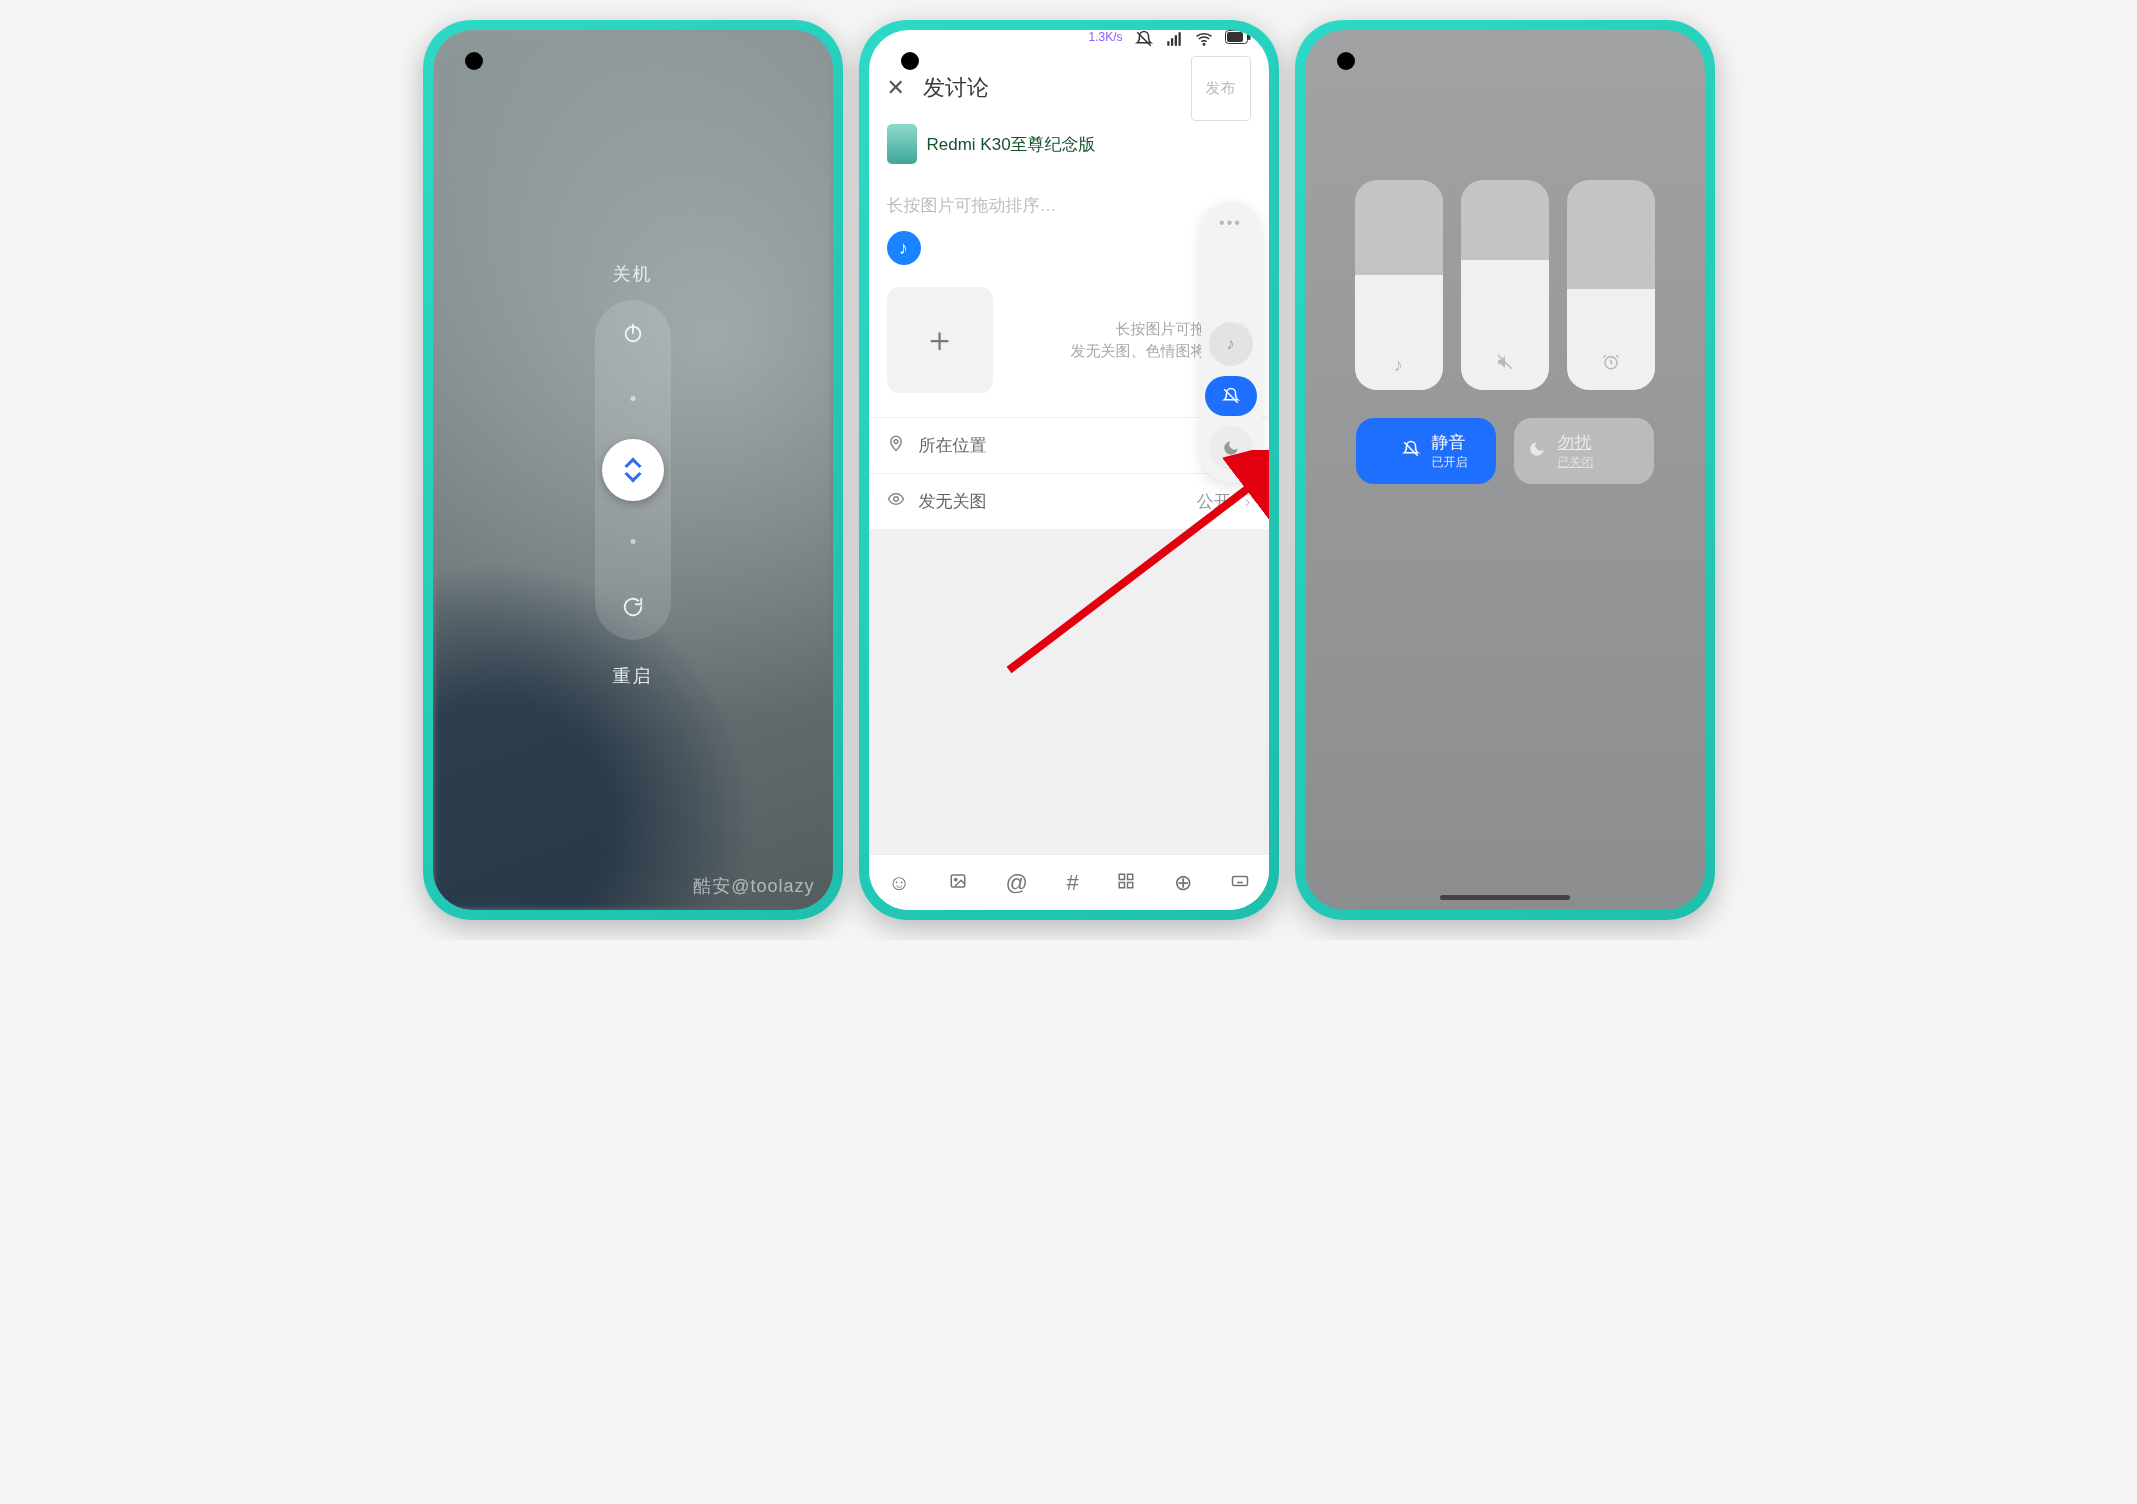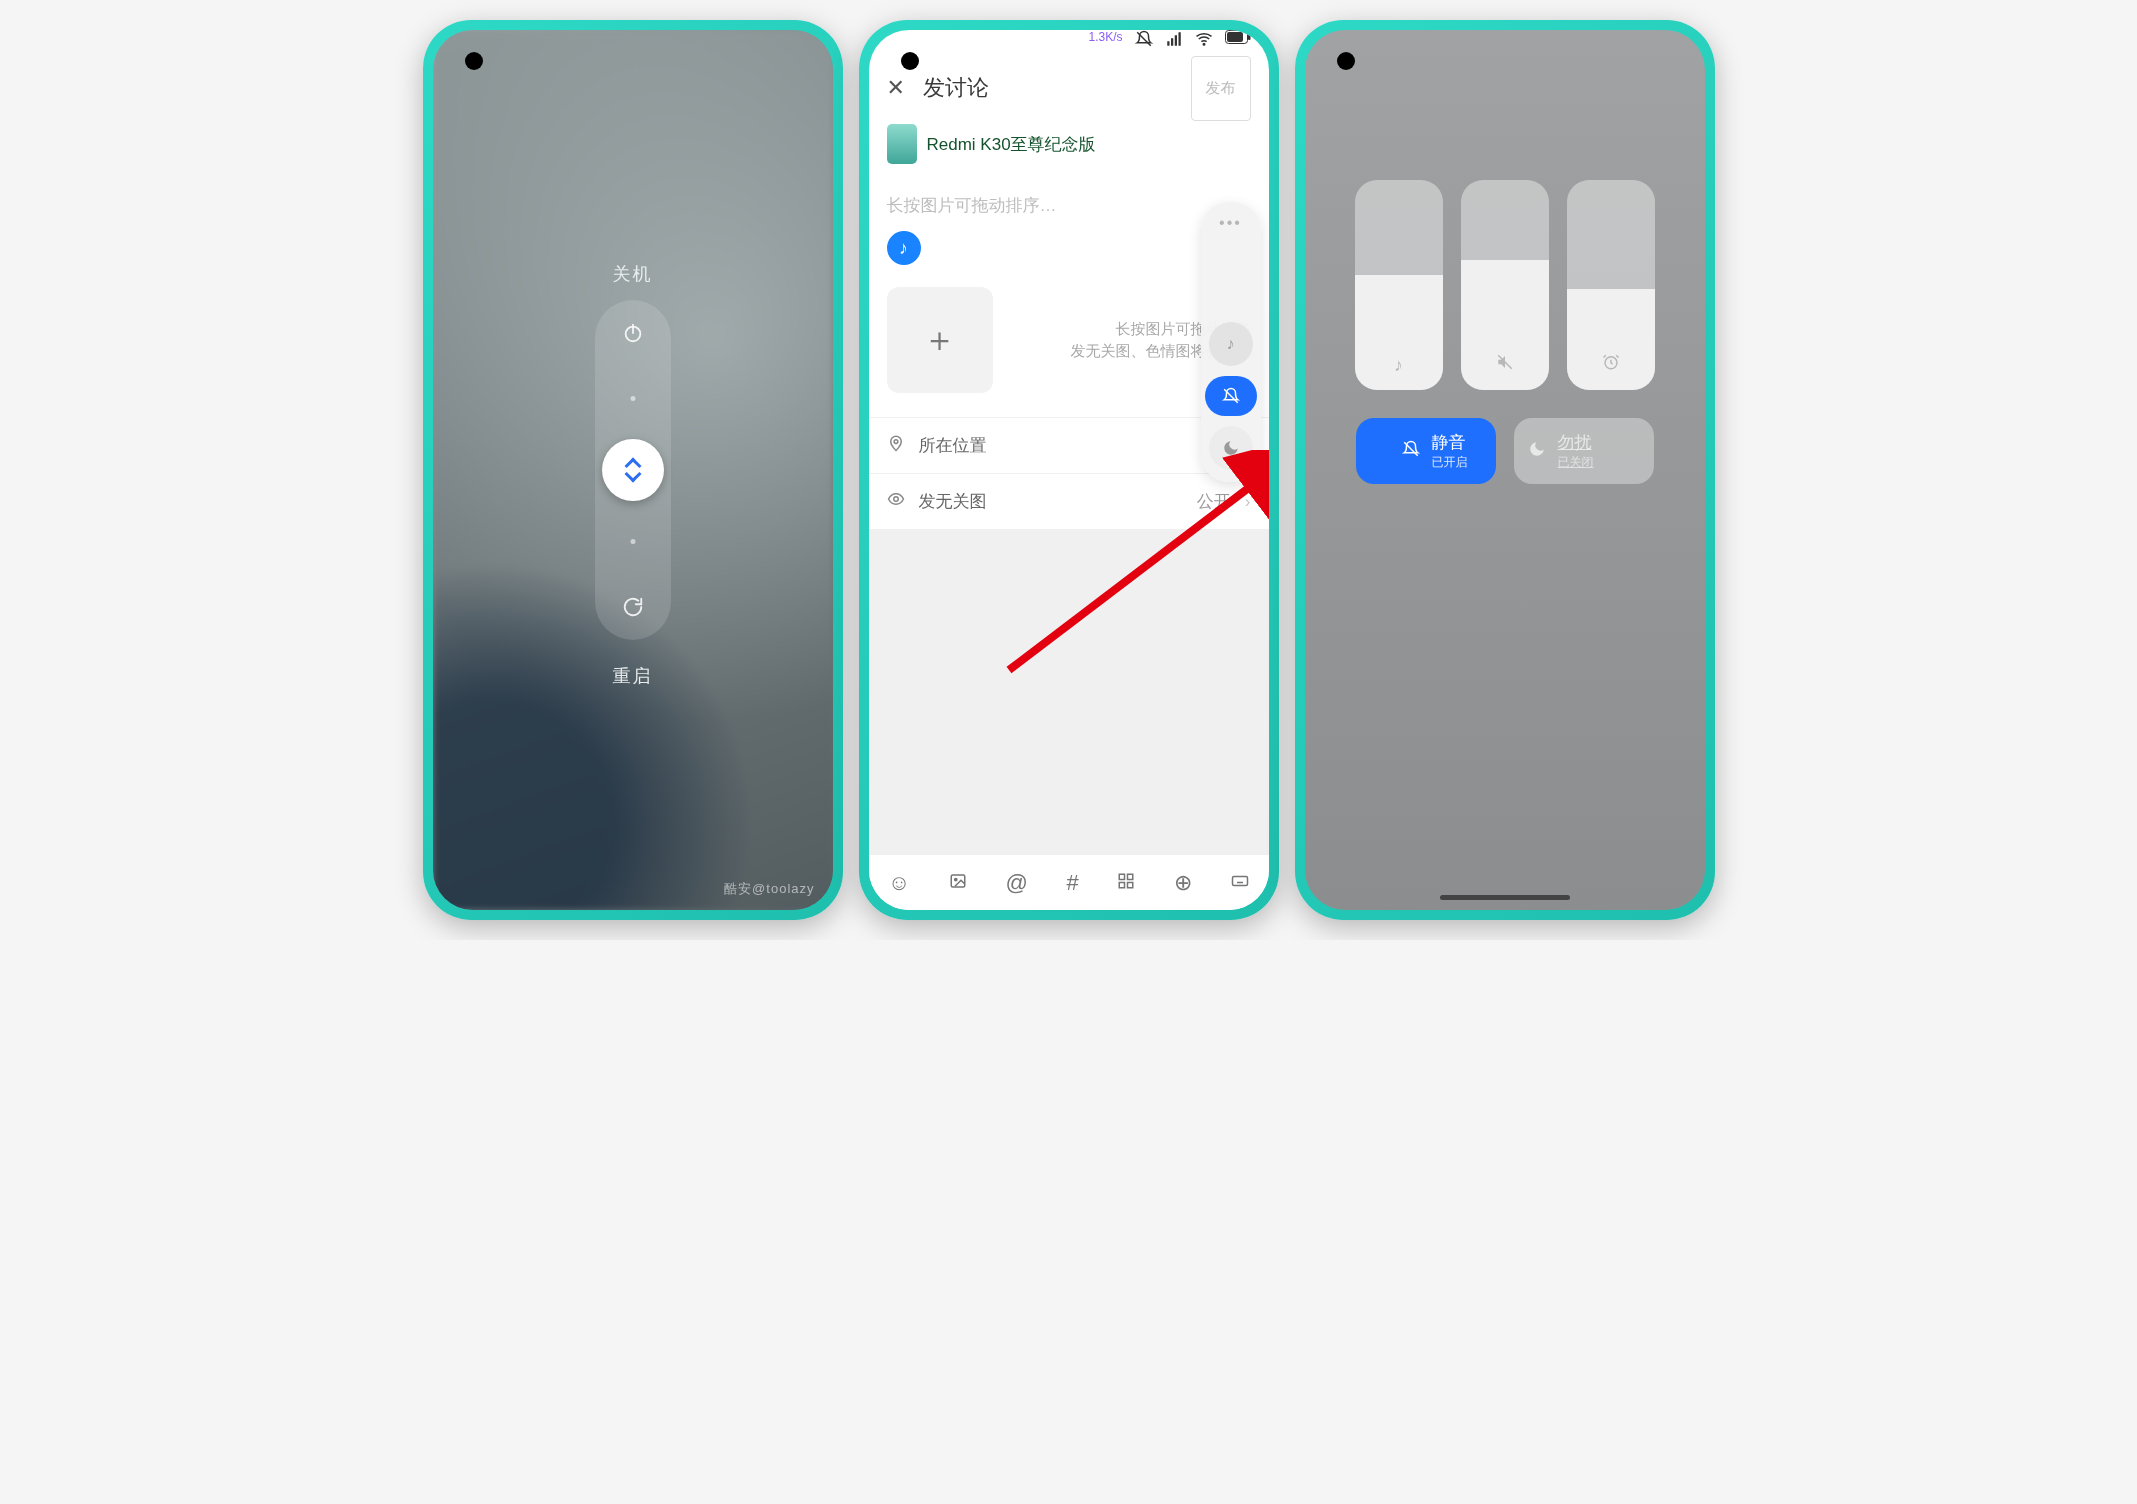--- a/index.html
+++ b/index.html
@@ -65,21 +65,21 @@
   .p1-dot-bottom { bottom: 96px; }
   .p1-handle {
     position:absolute; left:50%; top:50%; transform:translate(-50%,-50%);
     width:62px; height:62px; border-radius:50%; background:#fff;
     display:flex; flex-direction:column; align-items:center; justify-content:center;
     box-shadow:0 3px 10px rgba(0,0,0,0.25);
   }
   .p1-chev { display:block; width:12px; height:12px; border:3px solid #2d6ef0; }
   .p1-chev-up { border-left:none; border-bottom:none; transform:rotate(-45deg); margin-bottom:-2px;}
   .p1-chev-down { border-right:none; border-top:none; transform:rotate(-45deg); margin-top:-2px;}
-  .wm { position:absolute; right:18px; bottom:12px; color:rgba(255,255,255,0.55); font-size:13px; letter-spacing:1px; }
+  .wm { position:absolute; right:18px; bottom:12px; color:rgba(255,255,255,0.55); font-size:18px; letter-spacing:1px; }
 
   
   .p2 { background:#fff; display:flex; flex-direction:column; }
   .status { height:32px; display:flex; justify-content:flex-end; 
     padding:0 18px; gap:12px; font-size:12px; color:#8b5cf6; }
   .p2-header { height:52px; display:flex; align-items:center; padding:0 18px; gap:18px; }
   .p2-x { font-size:22px; color:#555; }
   .p2-title { font-size:22px; color:#3a3a3a; flex:1; }
   .p2-publish { border:1px solid #ddd; color:#bbb; font-size:15px; padding:22px 14px; border-radius:4px; background:#fff; }
   .p2-device { display:flex; align-items:center; gap:10px; padding:10px 18px 4px; }

